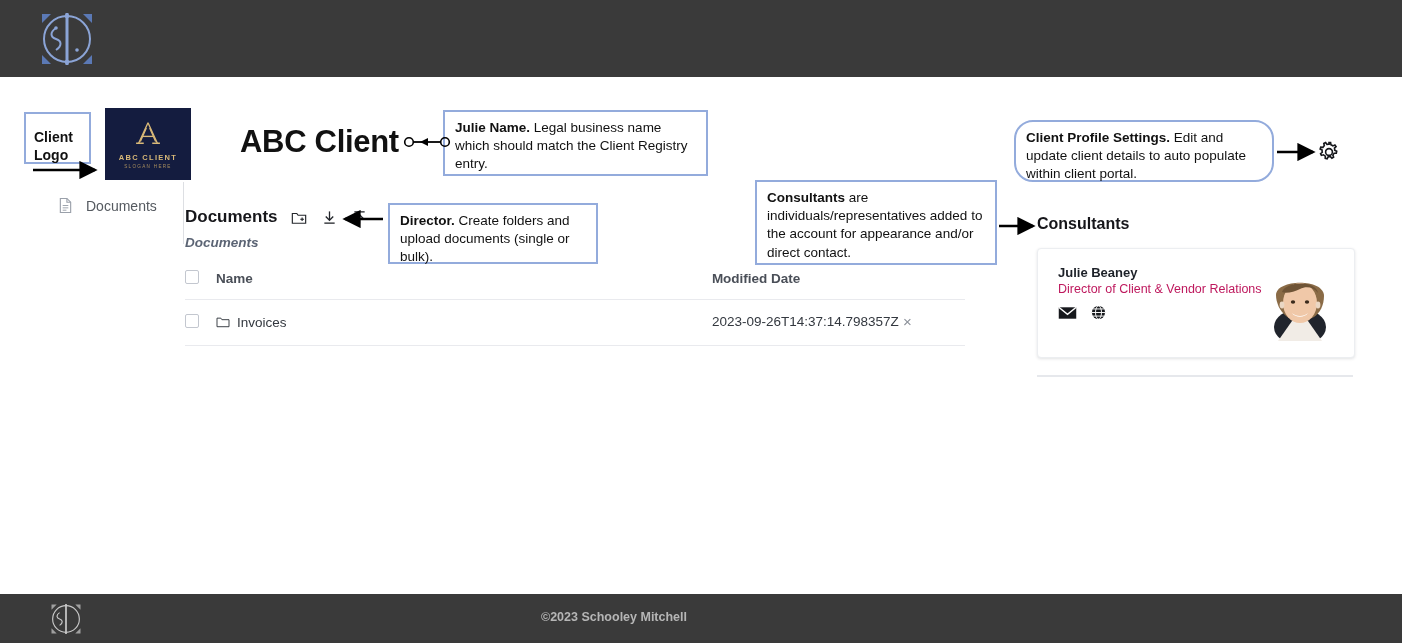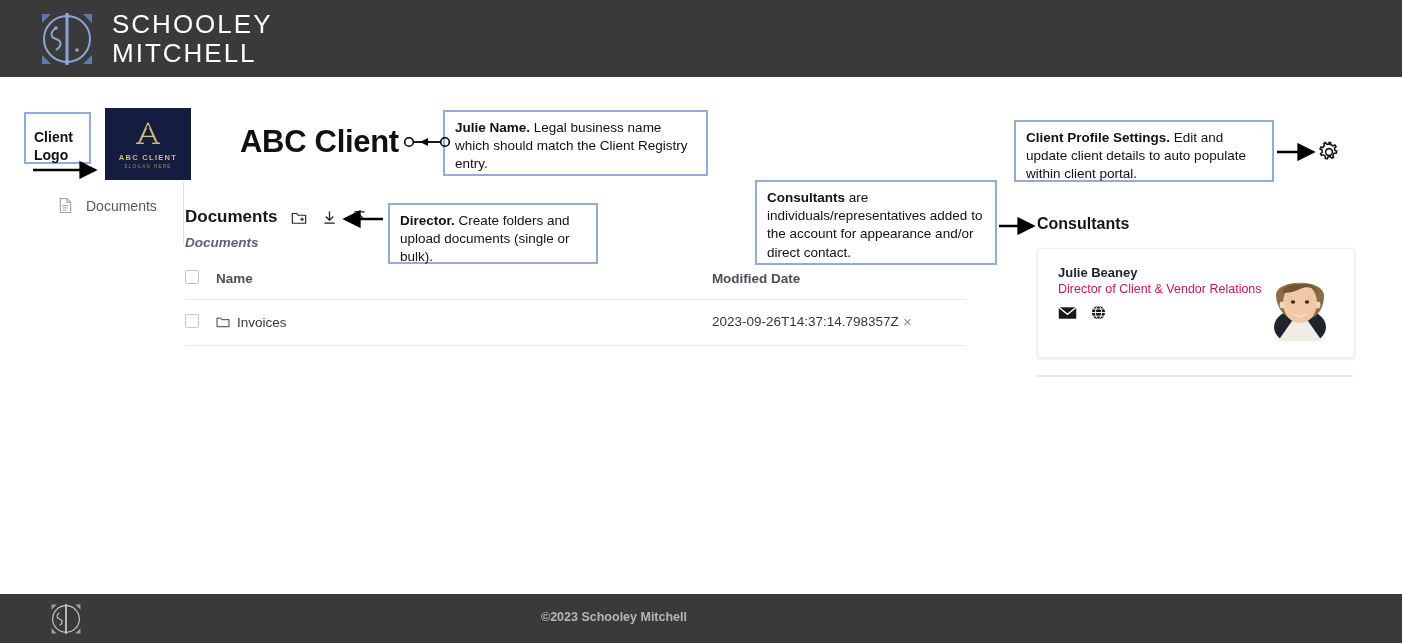--- a/index.html
+++ b/index.html
@@ -304,21 +304,21 @@
   #callout-documents {
     left: 388px; top: 203px;
     width: 210px; height: 61px;
   }
   #callout-consultants {
     left: 755px; top: 180px;
     width: 242px; height: 85px;
   }
   #callout-settings {
     left: 1014px; top: 120px;
-    width: 260px; height: 62px;
+    width: 260px; height: 62px; border-radius: 19px;
   }
 
   .anno-svg {
     position: absolute;
     left: 0; top: 0;
     width: 1402px; height: 643px;
     pointer-events: none;
   }
 </style>
 </head>
@@ -338,25 +338,20 @@
         <circle cx="31" cy="54" r="2.3" fill="#8ba4d6"></circle>
         <circle cx="20" cy="20" r="1.8" fill="#8ba4d6"></circle>
         <circle cx="41" cy="42" r="1.8" fill="#8ba4d6"></circle>
         <g fill="#5b79b5">
           <path d="M6 6 L15 6 L6 15 Z"></path>
           <path d="M56 6 L47 6 L56 15 Z"></path>
           <path d="M6 56 L15 56 L6 47 Z"></path>
           <path d="M56 56 L47 56 L56 47 Z"></path>
         </g>
       </svg>
-    </span>
-    <span class="logo-words">
-      <span class="l1">SCHOOLEY</span>
-      <span class="rule"></span>
-      <span class="l2">MITCHELL</span>
     </span>
   </div>
 </div>
 
 <div id="sidebar">
   <div id="client-logo-tile">
     <span class="mono">
       <svg viewBox="0 0 40 32" width="34" height="28">
         <g fill="none" stroke="#d8b878" stroke-width="1.6">
           <path d="M20 4 L31 28 M20 4 L9 28"></path>

